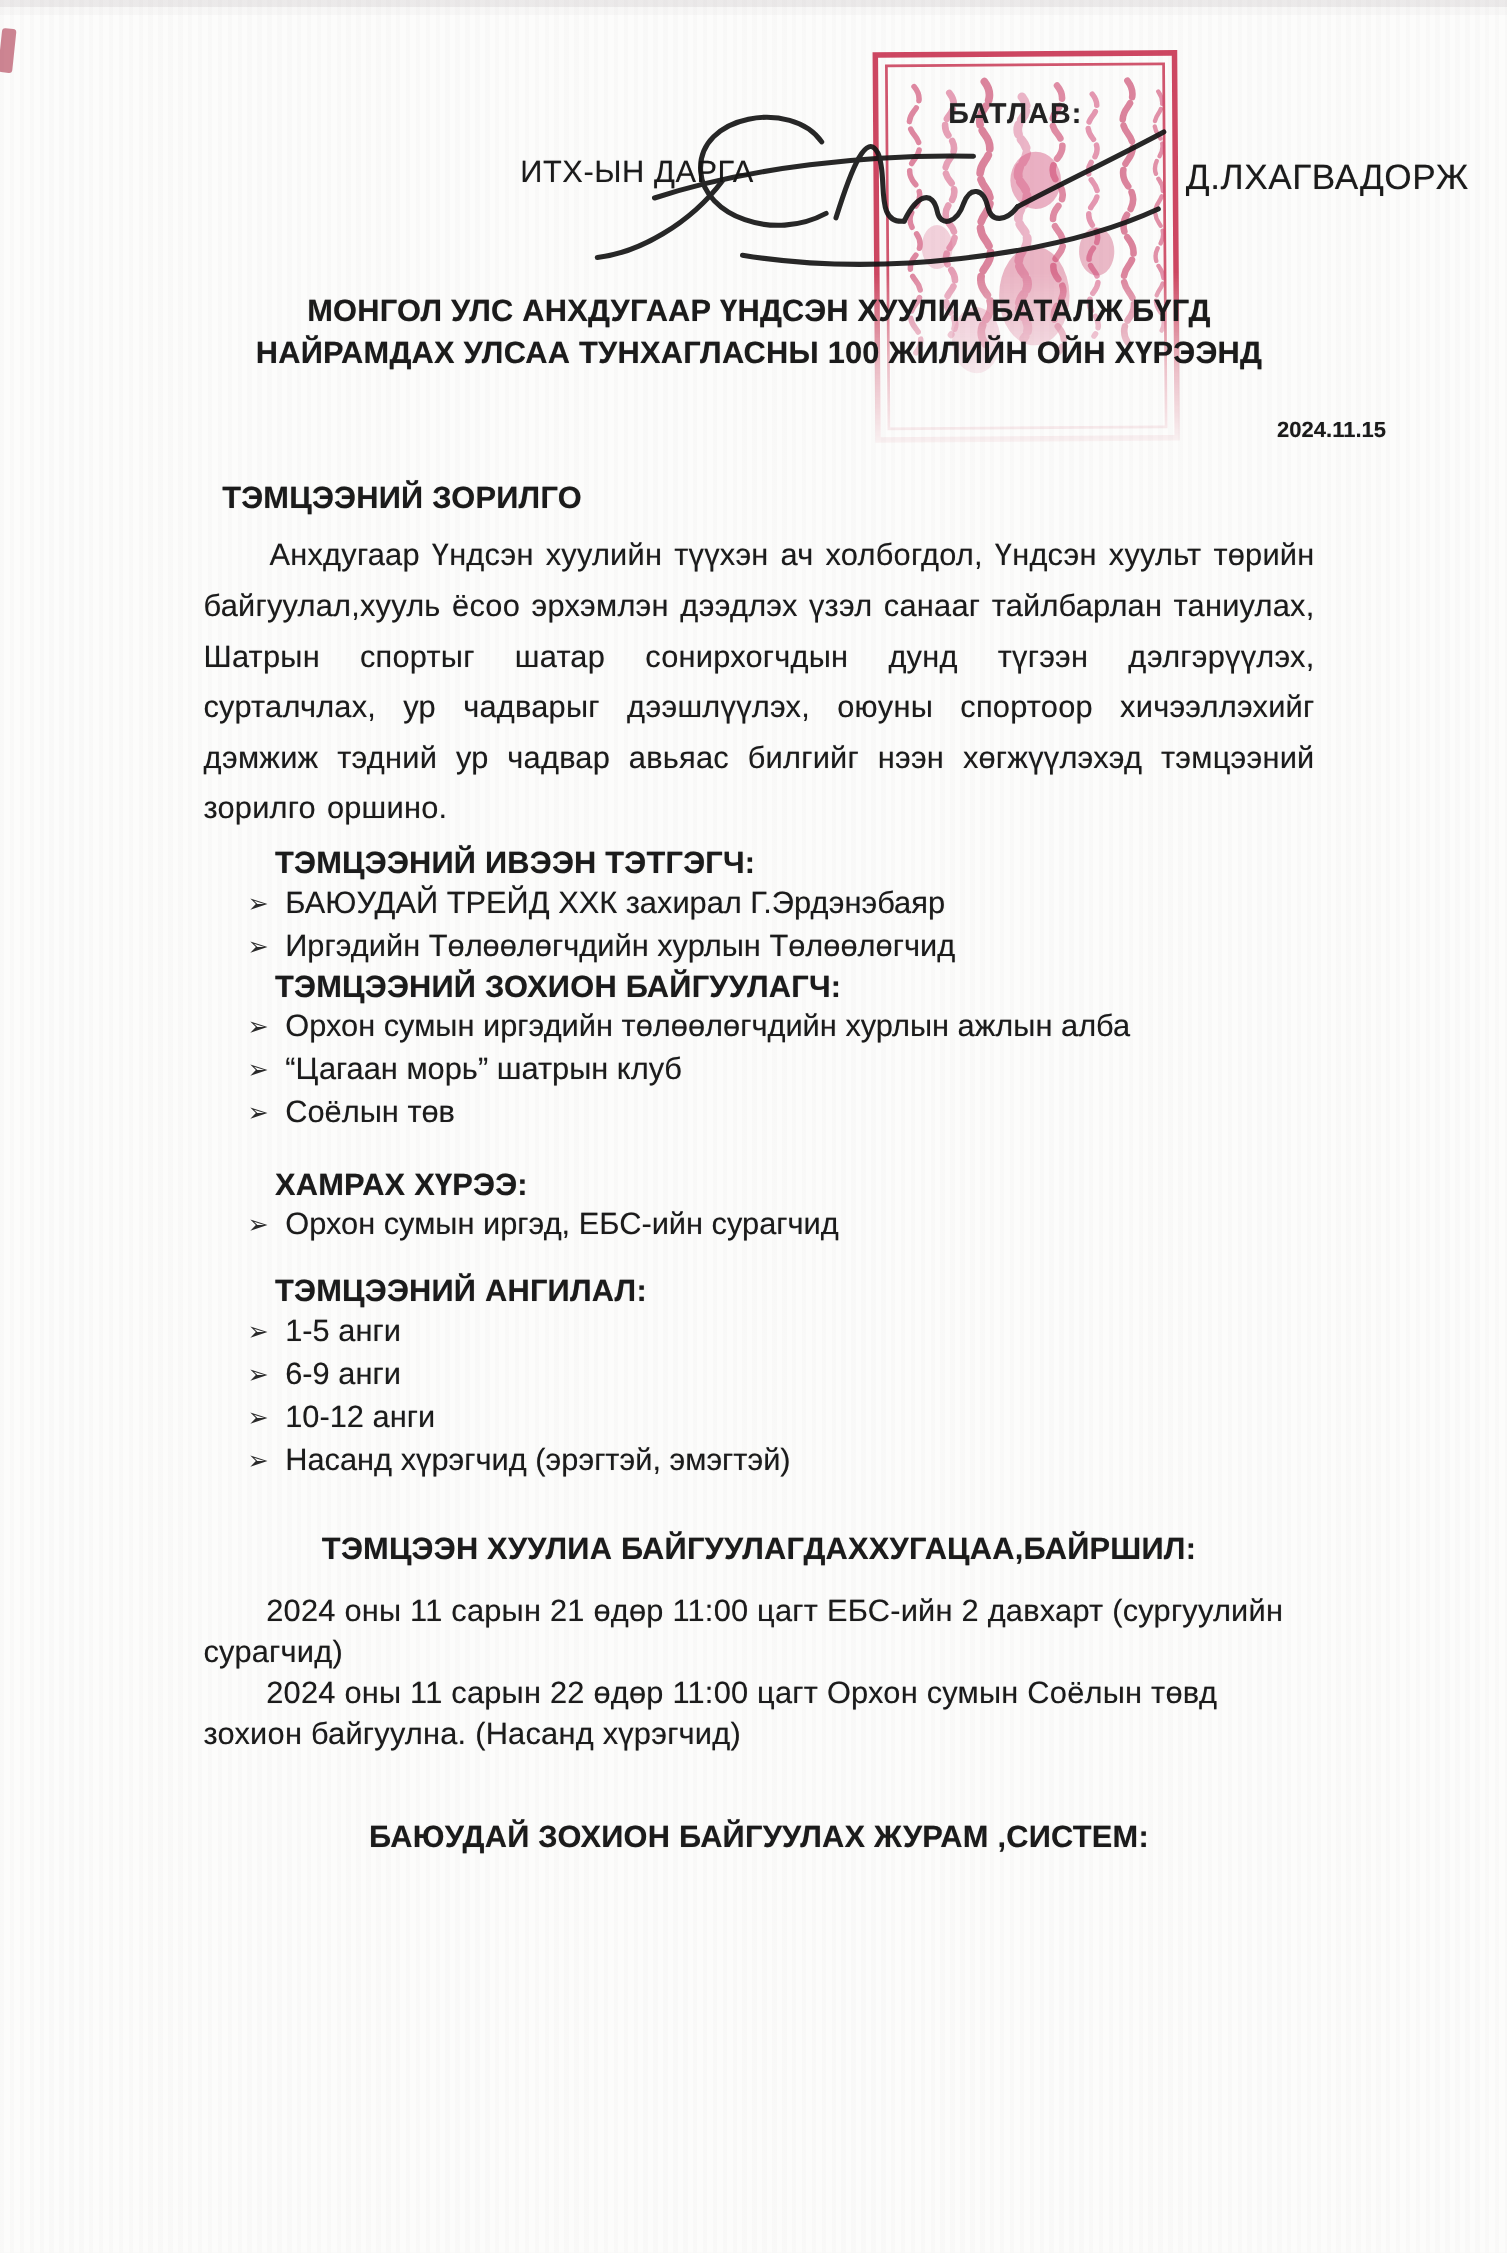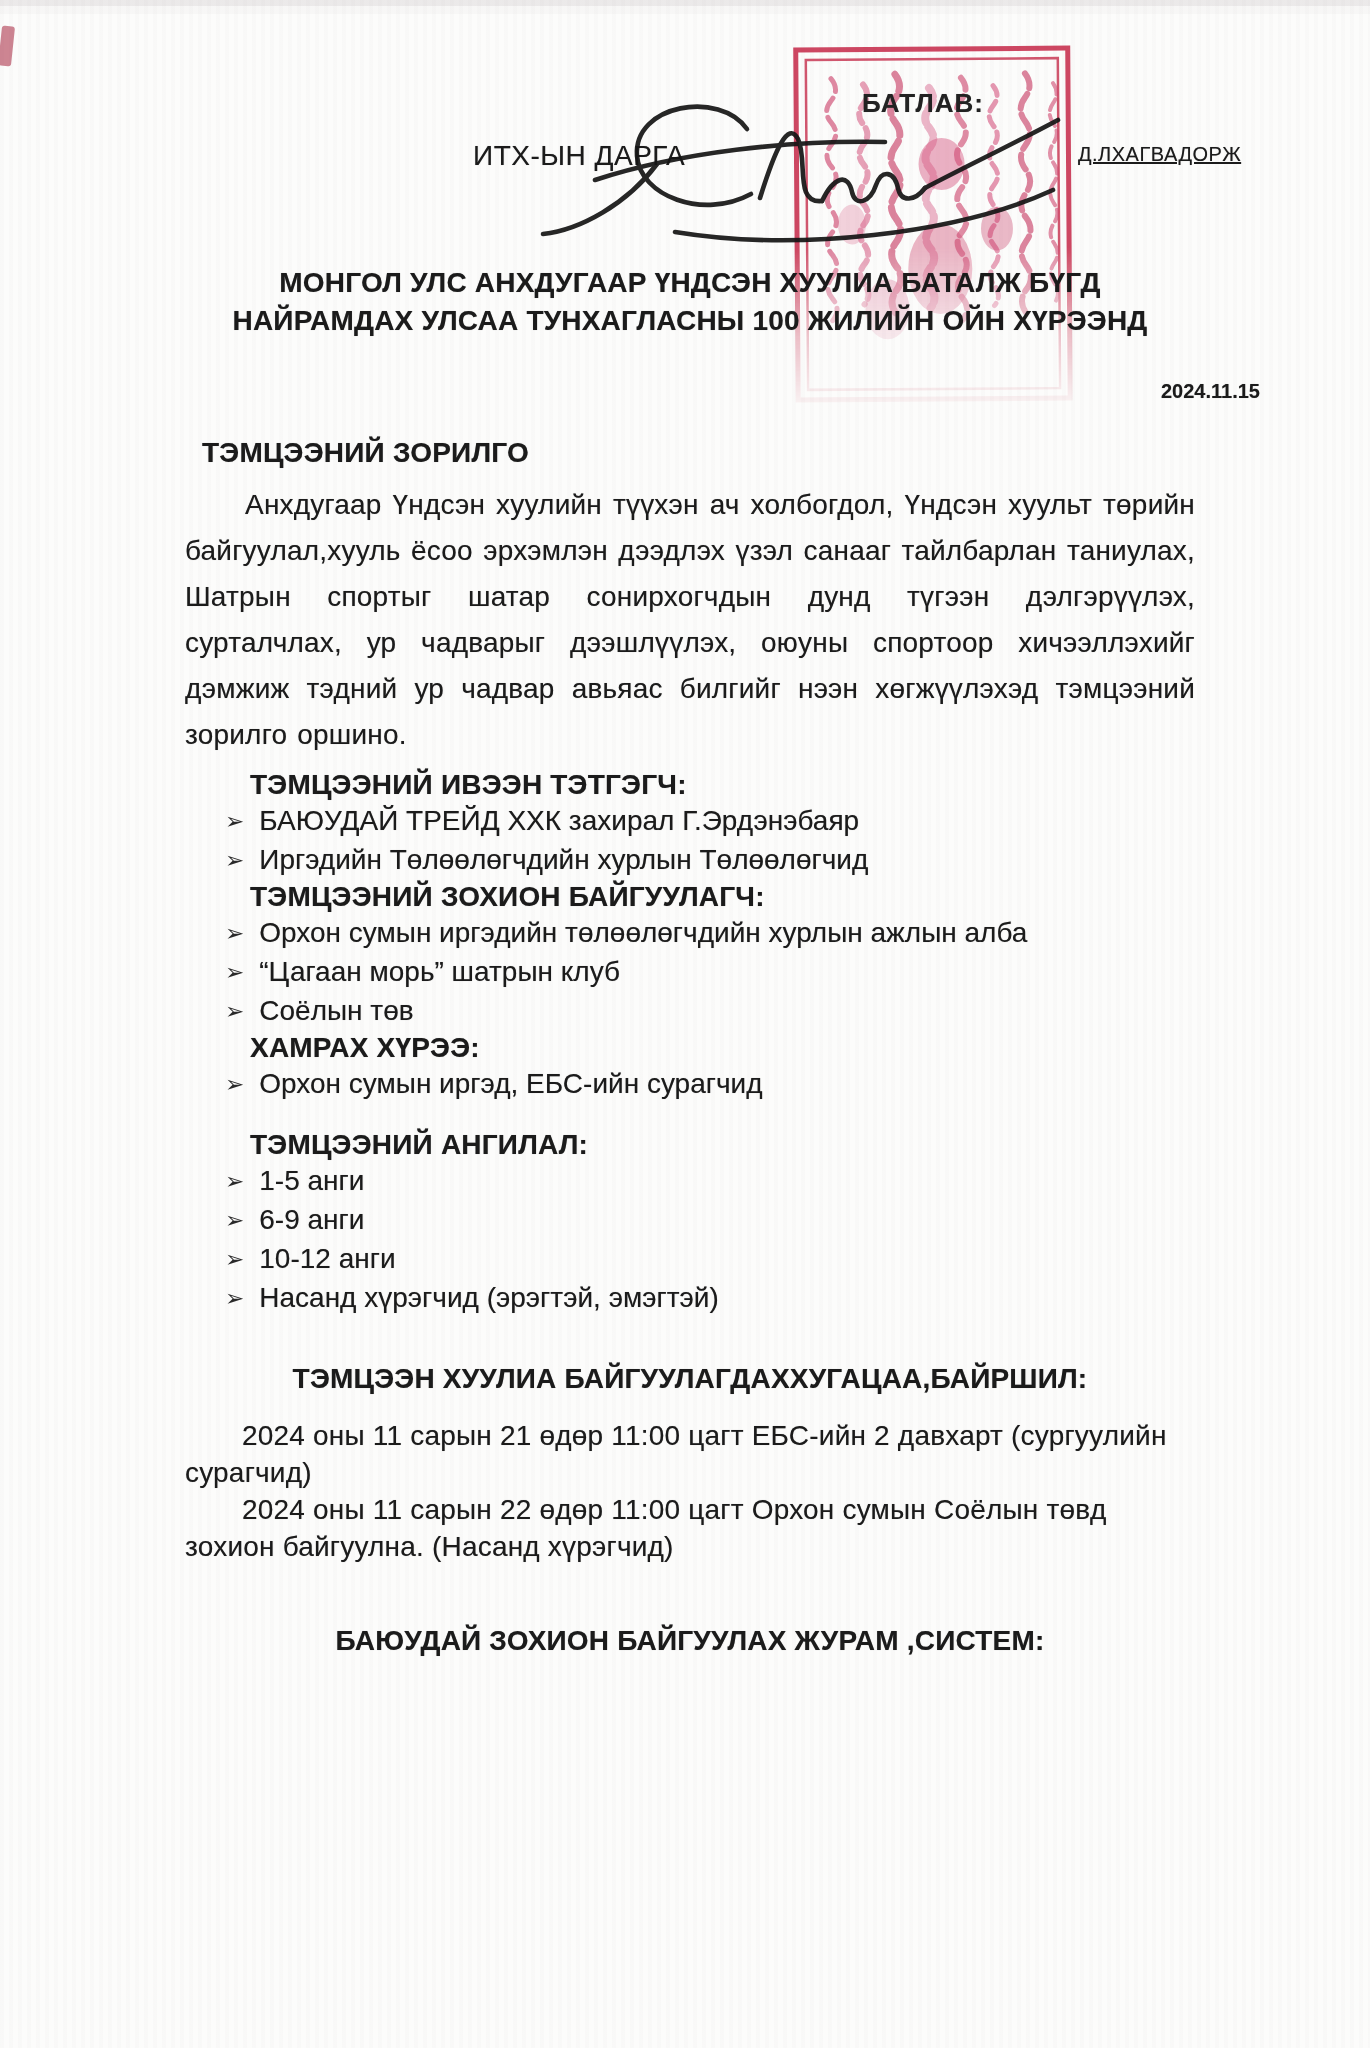--- a/index.html
+++ b/index.html
@@ -25,21 +25,21 @@
     position:absolute;left:792px;top:44px;width:282px;height:372px;
     transform:rotate(-.4deg);
     -webkit-mask-image:linear-gradient(180deg,#000 0 55%,rgba(0,0,0,.35) 78%,transparent 100%);
     mask-image:linear-gradient(180deg,#000 0 55%,rgba(0,0,0,.35) 78%,transparent 100%);
   }
   .batlav{
     position:absolute;left:862px;top:88px;
     font-size:26px;font-weight:bold;letter-spacing:1px;color:#222;
   }
   .signer-label{position:absolute;left:473px;top:140px;font-size:28px;letter-spacing:.5px;}
-  .signer-name{position:absolute;left:1078px;top:143px;font-size:20px;letter-spacing:.5px;text-decoration:underline;}
+  .signer-name{position:absolute;left:1078px;top:143px;font-size:32px;letter-spacing:.5px;}
   .signature{position:absolute;left:535px;top:82px;width:545px;height:175px;}
   .corner-mark{
     position:absolute;left:0;top:26px;width:13px;height:40px;
     background:rgba(165,35,60,.55);border-radius:3px;transform:rotate(6deg);
   }
 
   
   .content{position:absolute;left:185px;top:264px;width:1010px;}
   .doc-title{font-weight:bold;font-size:28px;line-height:38px;text-align:center;letter-spacing:.2px;}
   .doc-date{margin:34px -65px 0 0;text-align:right;font-weight:bold;font-size:20px;line-height:34px;}
@@ -49,21 +49,21 @@
     margin-top:12px;font-size:28px;line-height:46px;text-align:justify;
     text-indent:60px;letter-spacing:.2px;word-spacing:2px;
   }
   ul.blist{list-style:none;margin:0;padding:0 0 0 40px;}
   ul.blist li{display:flex;gap:15px;font-size:28px;line-height:37px;align-items:baseline;}
   ul.blist .bullet{font-size:23px;color:#2a2a2a;flex:0 0 auto;transform:translateY(-1px);}
   .mt-h2{margin-top:10px;}
   .mt-ul2{margin-top:16px;}
   .mt-h3{margin-top:0px;}
   .mt-ul3{margin-top:22px;}
-  .mt-h4{}
+  .mt-h4{margin-top:29px;}
   .mt-ul4{margin-top:33px;}
   .mt-h5{margin-top:24px;}
   .mt-ul5{margin-top:2px;}
   .mt-h6{margin-top:44px;}
   .sched{margin-top:21px;font-size:28px;line-height:37px;text-indent:57px;letter-spacing:.2px;}
   .sched + .sched{margin-top:0;}
   .mt-h7{margin-top:59px;}
 </style>
 </head>
 <body>

